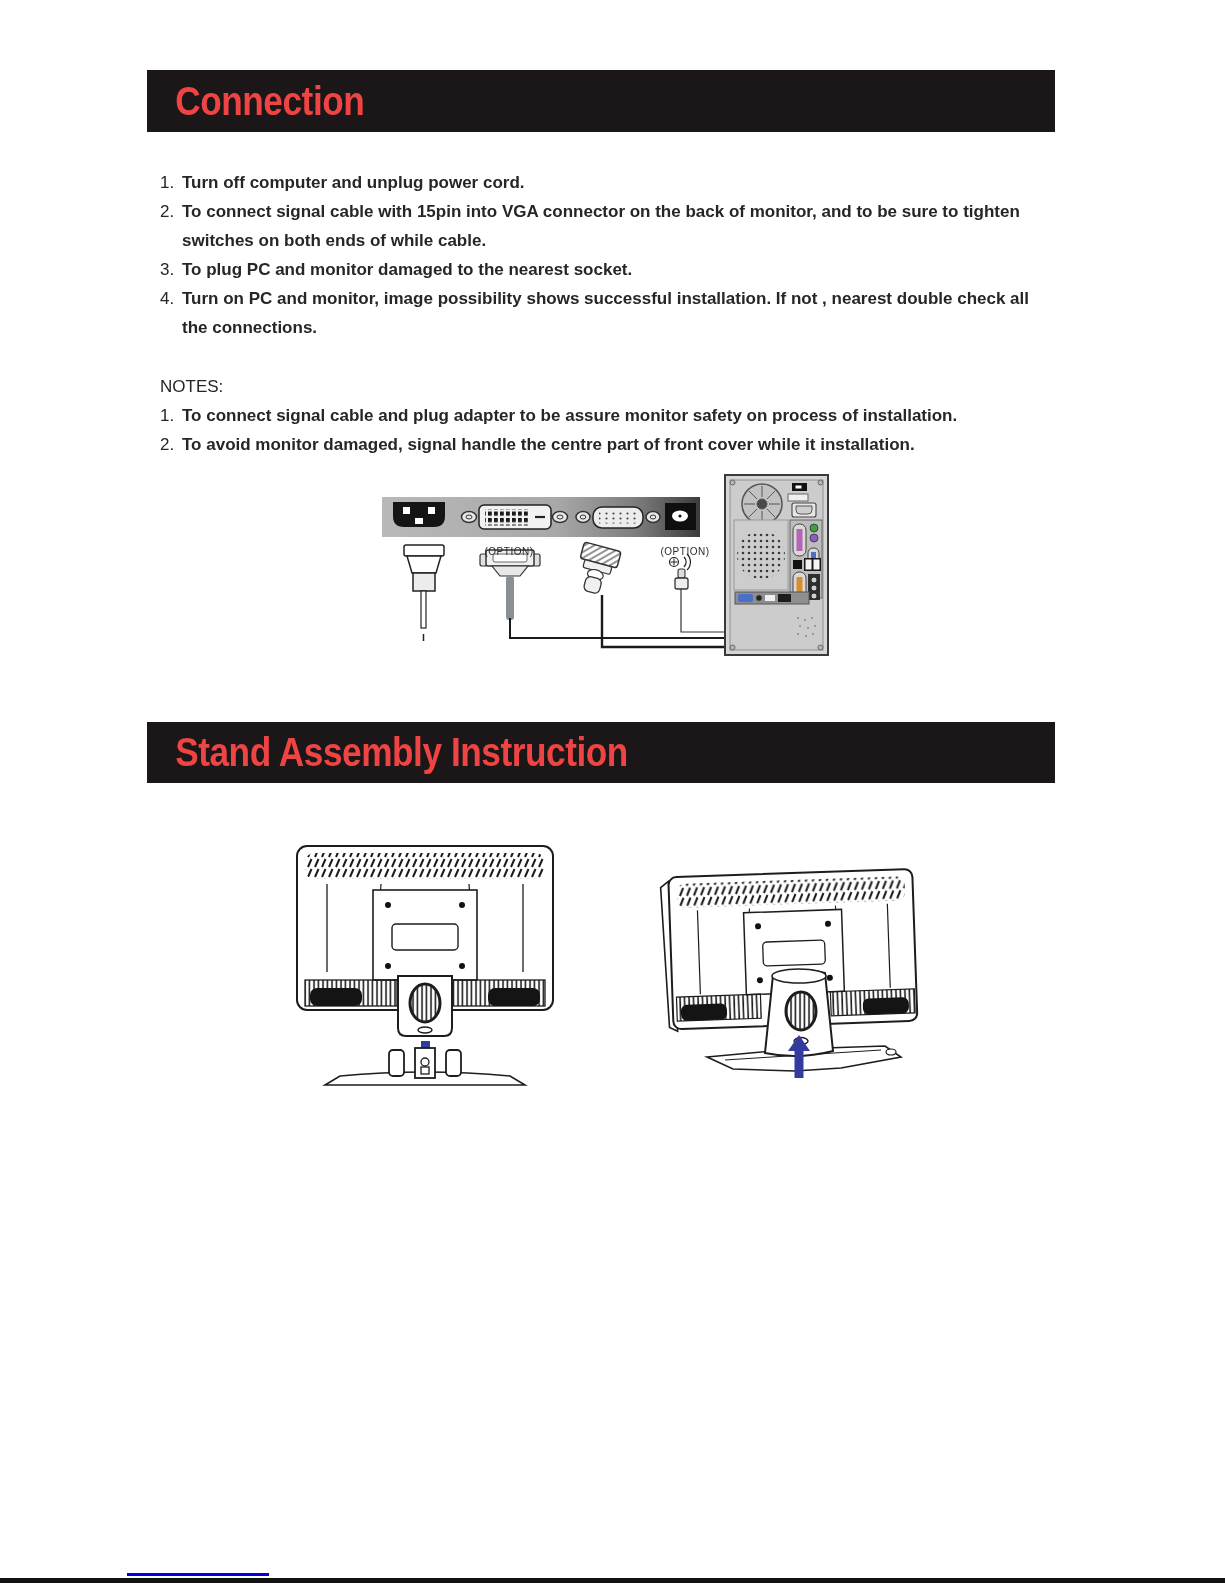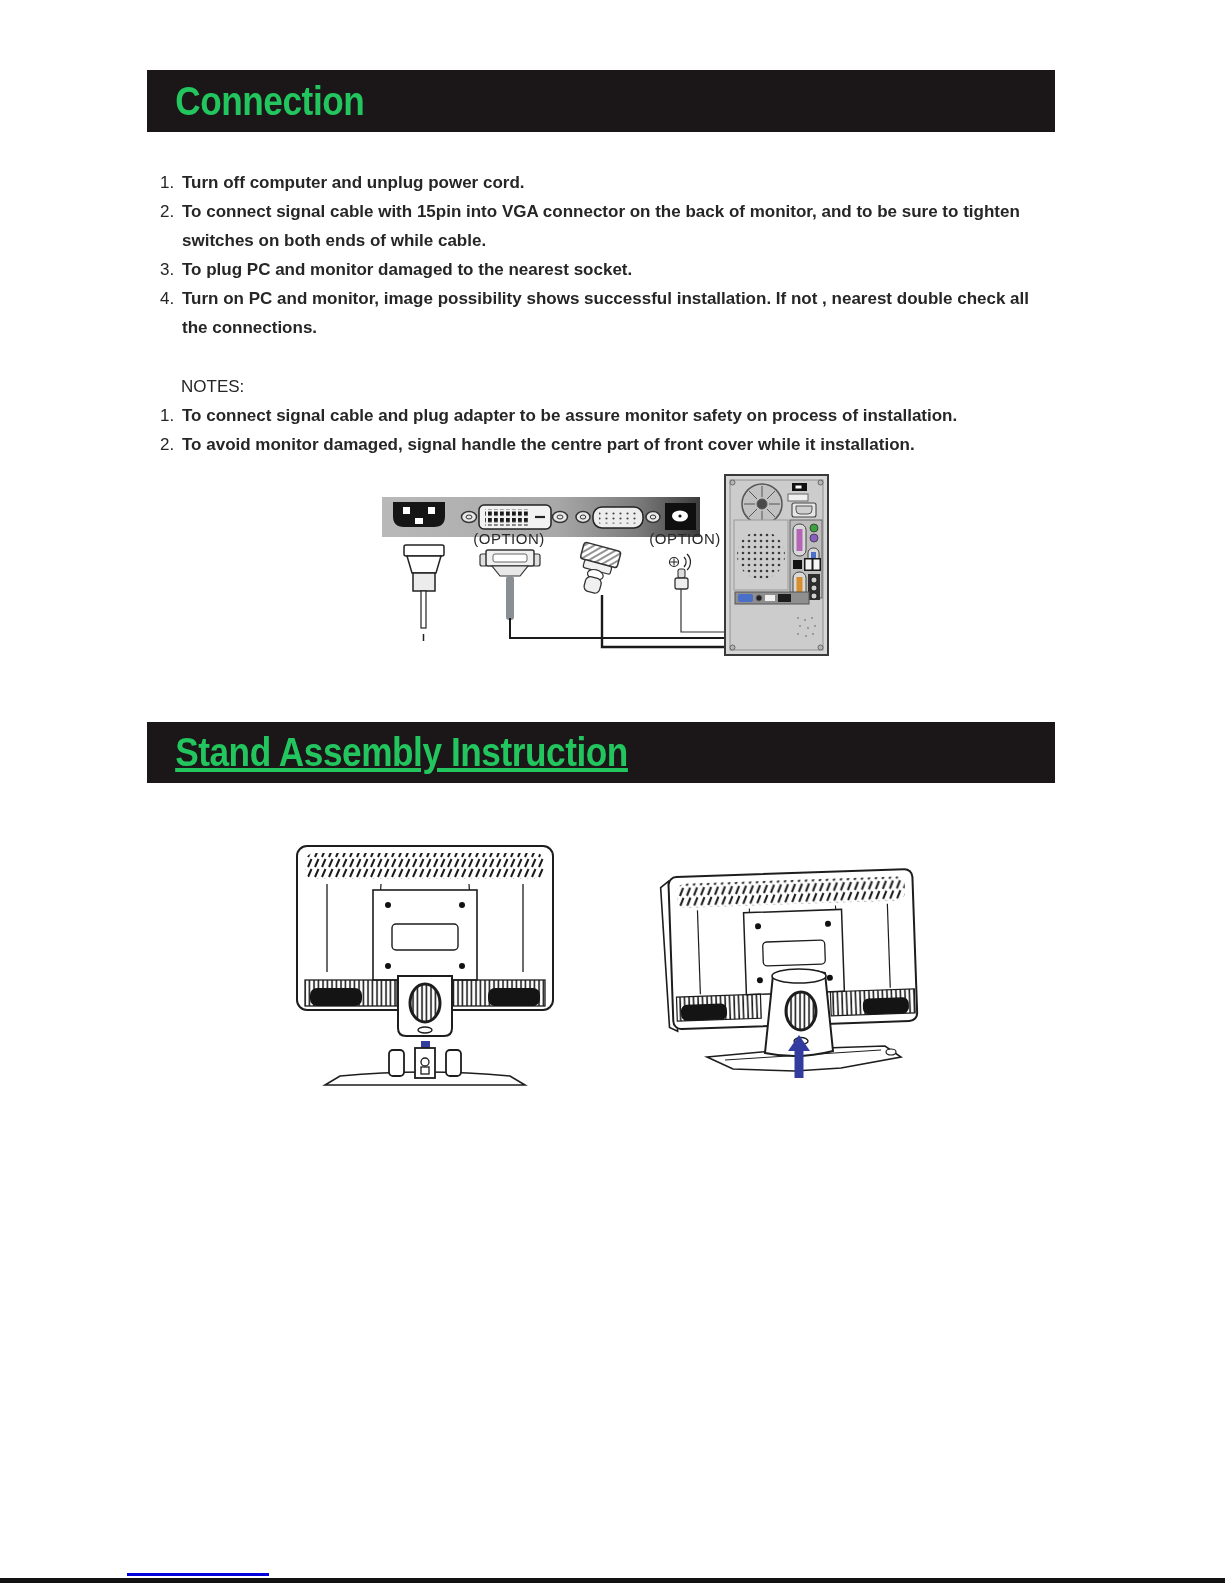--- a/index.html
+++ b/index.html
@@ -1,30 +1,30 @@
 <!DOCTYPE html>
 <html><head>
 <meta charset="utf-8">
 <style>
   html,body{margin:0;padding:0;background:#fff;}
   .page{position:relative;width:1225px;height:1585px;background:#fff;overflow:hidden;
         font-family:"Liberation Sans",sans-serif;color:#222;}
-  .section-bar{position:absolute;left:147px;width:908px;background:#1b1617;color:#22c55e;
+  .section-bar{position:absolute;left:147px;width:908px;background:#1b1617;color:#ef4444;
         display:flex;align-items:center;}
   .bar-title{display:inline-block;transform:scaleX(.88);transform-origin:left center;
         font-weight:bold;font-size:40px;letter-spacing:-.5px;padding-left:32px;white-space:nowrap;}
   .textblock{position:absolute;left:160px;width:888px;font-size:17px;line-height:29px;color:#262626;}
   .step{display:flex;}
   .step .num{flex:none;width:22px;}
   .step .txt{flex:1;font-weight:bold;}
-  .notes-label{margin-bottom:0;margin-left:21px;}
+  .notes-label{margin-bottom:0;}
   .diagram{position:absolute;left:380px;top:466px;width:450px;height:192px;}
   .diagram svg{position:absolute;left:0;top:0;}
-  .option-label{position:absolute;top:64px;transform:translateX(-50%);
-        font-size:15px;letter-spacing:.5px;color:#2a2a2a;white-space:nowrap;}
+  .option-label{position:absolute;top:80px;transform:translateX(-50%);
+        font-size:10px;letter-spacing:.5px;color:#2a2a2a;white-space:nowrap;}
   .opt-dvi{left:129px;}
   .opt-audio{left:305px;}
   .stand-left{position:absolute;left:285px;top:838px;}
   .stand-right{position:absolute;left:645px;top:843px;}
   .footer-blue-line{position:absolute;left:127px;top:1573px;width:142px;height:3px;background:#0000dd;}
   .bottom-border{position:absolute;left:0;top:1578px;width:1225px;height:5px;background:#121212;}
 </style>
 </head>
 <body>
 
@@ -230,21 +230,21 @@
           <circle cx="418" cy="168" r="1"></circle>
             <circle cx="426" cy="170" r="1"></circle>
             <circle cx="433" cy="168" r="1"></circle>
         </g>
       </g>
     </svg>
     <span class="option-label opt-dvi">(OPTION)</span>
     <span class="option-label opt-audio">(OPTION)</span>
   </div>
 
-  <div class="section-bar" style="top:722px;height:61px;text-decoration:underline;">
+  <div class="section-bar" style="top:722px;height:61px;">
     <span class="bar-title">Stand Assembly Instruction</span>
   </div>
 
   <div class="stand-left">
     <svg width="280" height="252" viewBox="0 0 280 252">
       <defs>
         <pattern id="slatL" width="7" height="10" patternUnits="userSpaceOnUse">
           <line x1="5.5" y1="1" x2="2" y2="9" stroke="#1a1a1a" stroke-width="2"></line>
         </pattern>
         <pattern id="vlineL" width="4.5" height="8" patternUnits="userSpaceOnUse">

